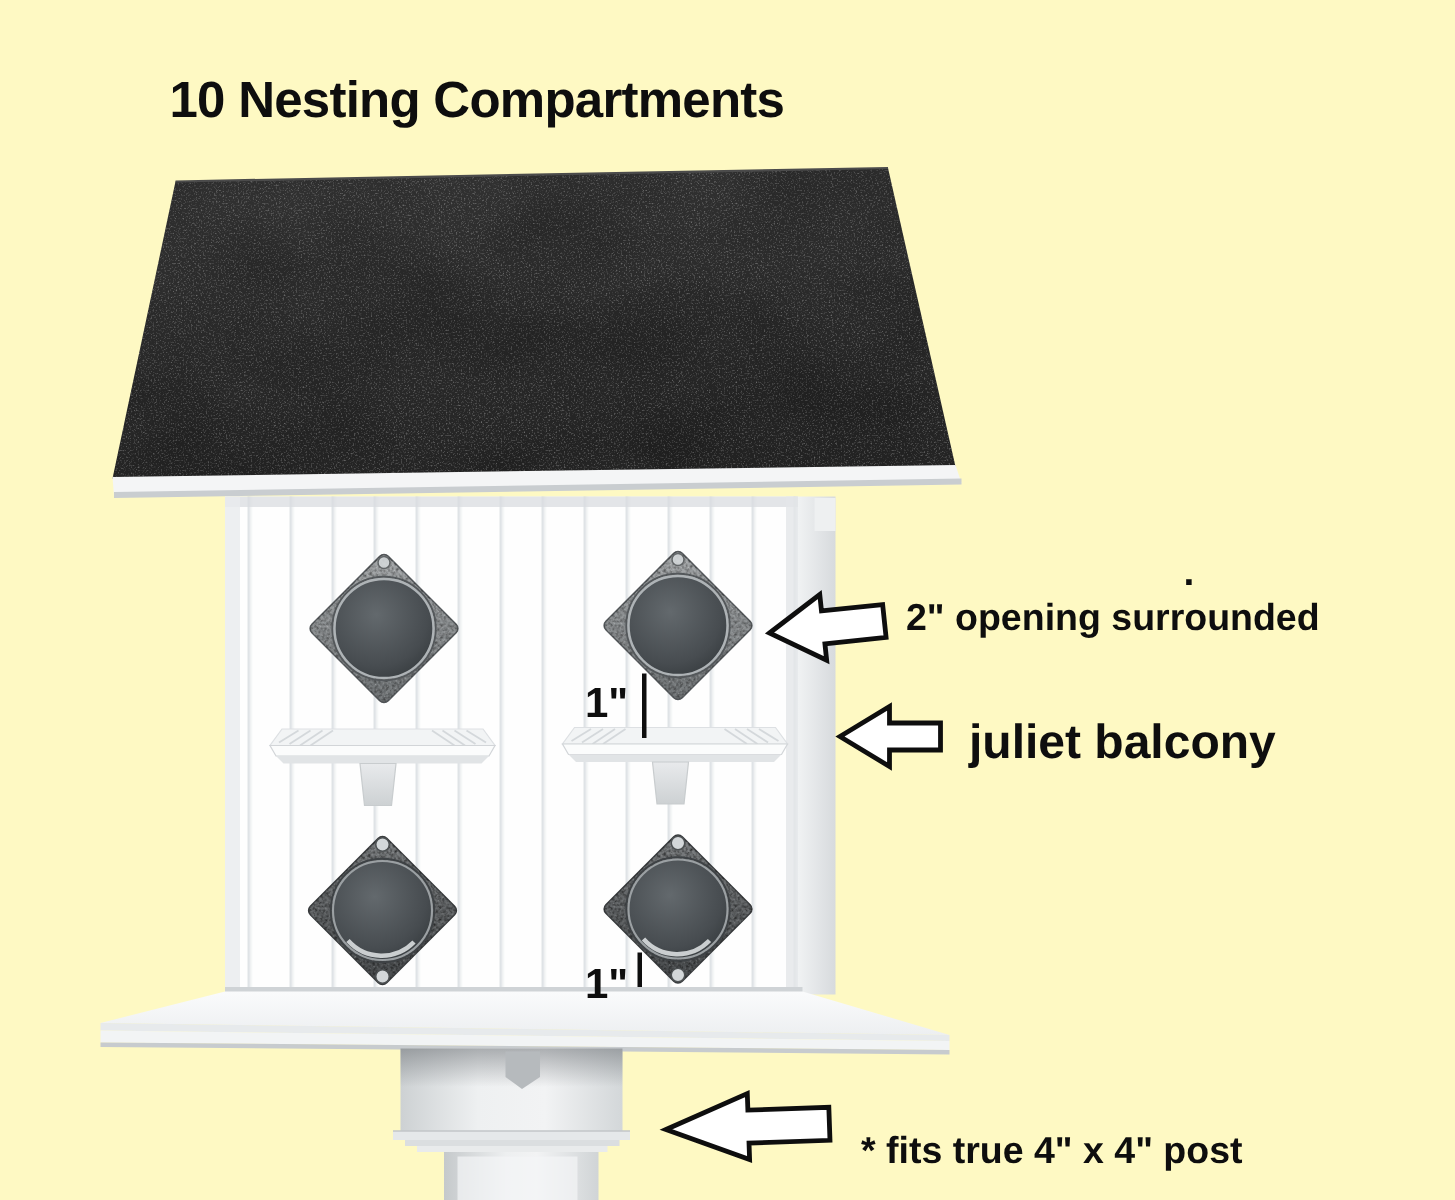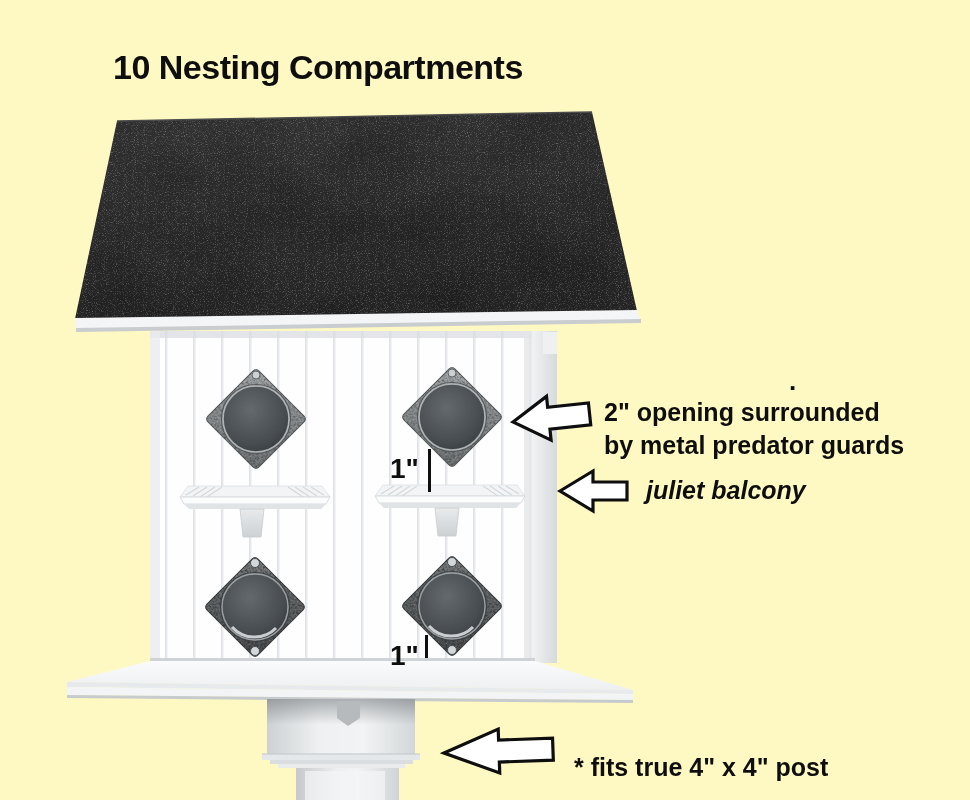--- a/index.html
+++ b/index.html
@@ -3,21 +3,21 @@
 <meta charset="utf-8">
 <style>
   html,body{margin:0;padding:0;background:#ffffff;}
   .canvas{position:relative;width:970px;height:800px;background:#fef9c3;overflow:hidden;
           font-family:"Liberation Sans", sans-serif;}
   .canvas svg{position:absolute;left:0;top:0;}
   .txt{position:absolute;color:#0e0e0e;font-weight:bold;white-space:nowrap;}
   .title{left:113px;top:48px;font-size:34px;letter-spacing:-0.5px;}
   .ann-opening{left:604px;top:396px;font-size:25px;line-height:33px;}
   .ann-dot{left:789px;top:366px;font-size:26px;}
-  .ann-balcony{left:646px;top:476px;font-size:25px;font-style:italic;}
+  .ann-balcony{left:646px;top:476px;font-size:32px;}
   .ann-collar{left:574px;top:714px;font-size:30px;}
   .ann-collar-note{left:574px;top:753px;font-size:25px;}
   .measure{font-size:28px;}
   .m-top{left:390px;top:453px;}
   .m-bottom{left:390px;top:640px;}
 </style>
 </head>
 <body>
 
 <div class="canvas">
@@ -187,21 +187,20 @@
     <polygon transform="translate(513,422) rotate(-6)" points="0,0 36,-22 36,-11 77,-11 77,11 36,11 36,22"></polygon>
     <polygon transform="translate(560,491)" points="0,0 33,-20 33,-9 67,-9 67,9 33,9 33,20"></polygon>
     <polygon transform="translate(444,753) rotate(-2)" points="0,0 55,-22 55,-11 109,-11 109,11 55,11 55,22"></polygon>
   </g>
 </svg>
 
   <div class="txt title">10 Nesting Compartments</div>
 
   <div class="txt ann-opening">
     <div>2" opening surrounded</div>
-    <div>by metal predator guards</div>
   </div>
   <div class="txt ann-dot">.</div>
 
   <div class="txt ann-balcony">juliet balcony</div>
 
   <div class="txt measure m-top">1"</div>
   <div class="txt measure m-bottom">1"</div>
 
   <div class="txt ann-collar-note">* fits true 4" x 4" post</div>
 </div>

